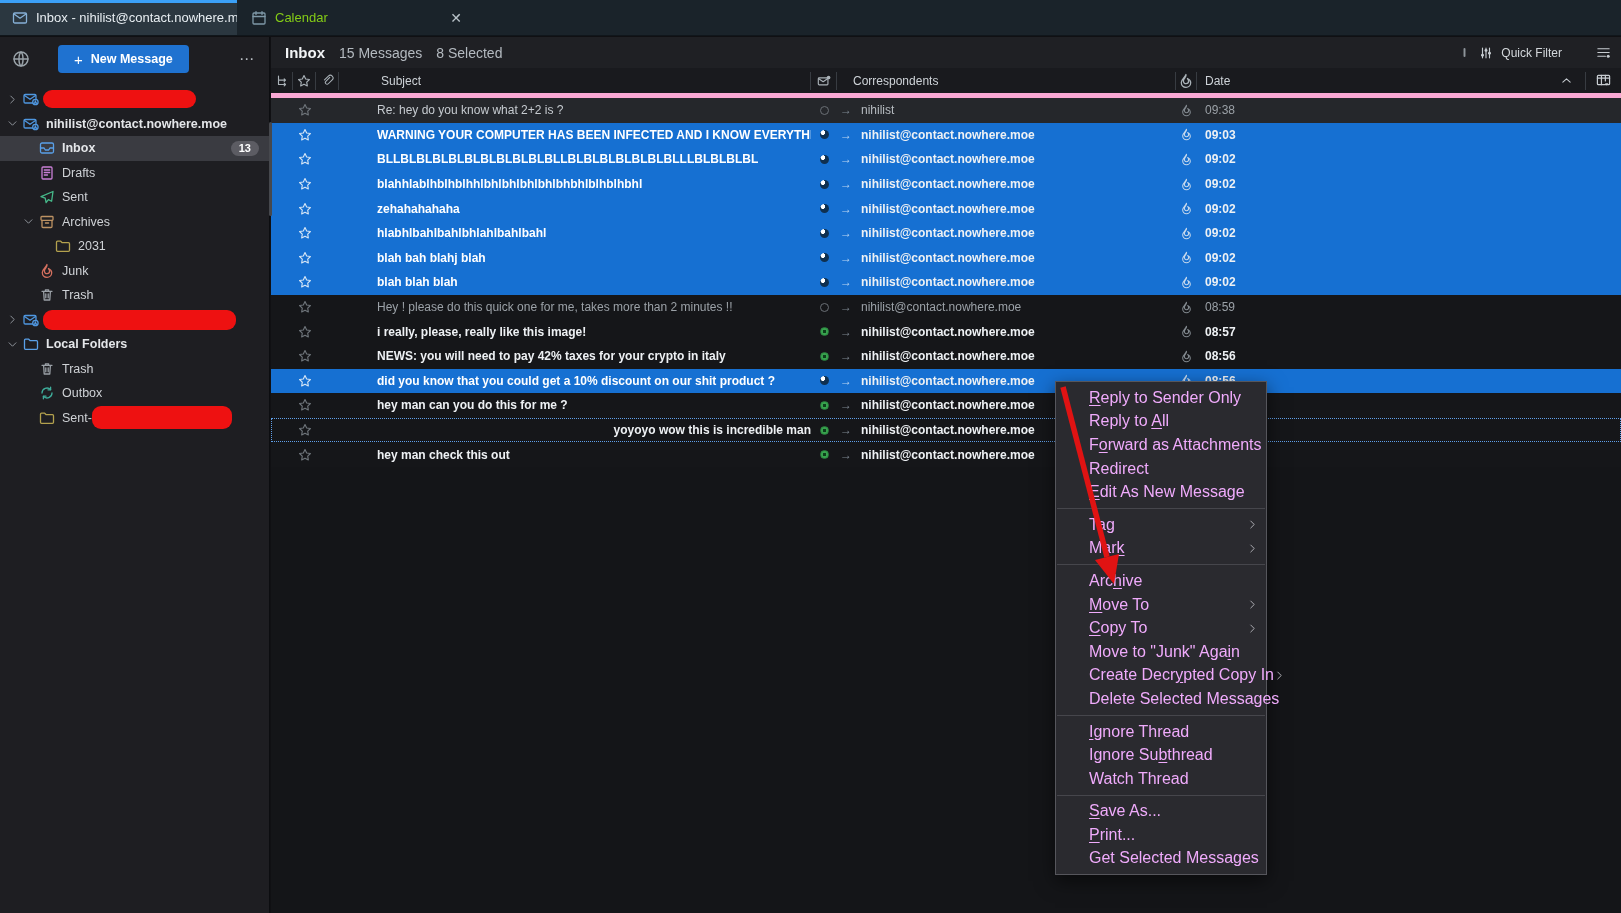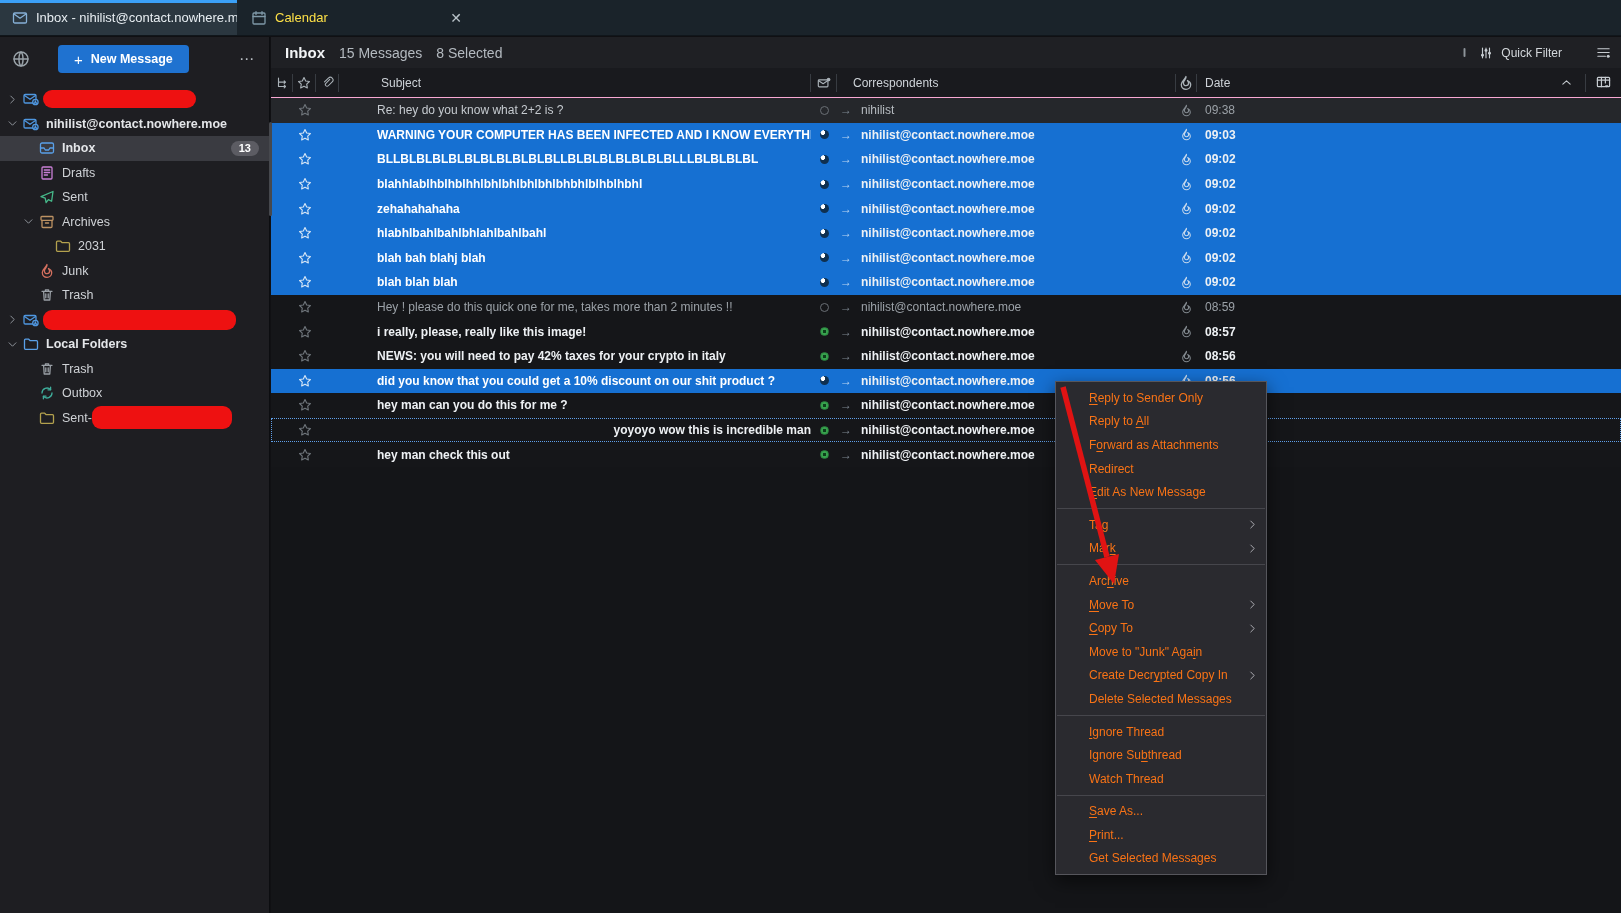--- a/index.html
+++ b/index.html
@@ -3,21 +3,21 @@
 <meta charset="utf-8">
 <style>
   * { margin:0; padding:0; box-sizing:border-box; }
   html,body { width:1621px; height:913px; overflow:hidden; background:#101013;
     font-family:"Liberation Sans","DejaVu Sans",sans-serif; -webkit-font-smoothing:antialiased; }
   svg { display:block; }
 
   
   .tabbar { position:absolute; left:0; top:0; width:1621px; height:36px; background:#1a232a;
     border-bottom:1px solid #10161b; display:flex; align-items:stretch; }
-  .tab { display:flex; align-items:center; gap:8px; padding:0 12px; font-size:13px; color:#fde047; position:relative; }
+  .tab { display:flex; align-items:center; gap:8px; padding:0 12px; font-size:13px; color:#84cc16; position:relative; }
   .tab.active { background:#2b3740; color:#e8eef2; width:237px; overflow:hidden; white-space:nowrap; }
   .tab.active::before { content:""; position:absolute; left:0; top:0; right:0; height:3px; background:#3ba0f7; }
   .tab .ticon { color:#7f99a8; flex:0 0 auto; }
   .tab.active .ticon { color:#86b0d6; }
   .tab-label { white-space:nowrap; }
   .tab-close { position:absolute; left:446px; top:8px; width:20px; height:20px; color:#b9c3c9;
     font-size:14px; line-height:20px; text-align:center; cursor:default; }
 
   
   .sidebar { position:absolute; left:0; top:37px; width:270px; height:876px; background:#1e1e22; border-right:1px solid #0c0d10; }
@@ -47,21 +47,21 @@
 
   
   .list-toolbar { height:31px; display:flex; align-items:center; padding:0 10px 0 14px; background:#1f2024; }
   .lt-title { font-size:15px; font-weight:bold; color:#f2f4f6; }
   .lt-count { font-size:14px; color:#b4bac0; margin-left:14px; }
   .lt-right { margin-left:auto; display:flex; align-items:center; gap:8px; color:#c7ccd1; }
   .qf-label { font-size:12px; color:#d4d8dc; margin-right:26px; }
   .lt-bar { color:#8d949a; }
 
   
-  .col-header { height:30px; background:#191a1e; border-bottom:1px solid #f9a8d4; display:grid;
+  .col-header { height:30px; background:#191a1e; border-bottom:5px solid #f9a8d4; display:grid;
     grid-template-columns:22px 23px 23px 472px 26px 339px 21px auto; align-items:center;
     color:#ced3d8; font-size:12px; }
   .ch-cell { height:18px; display:flex; align-items:center; border-right:1px solid #383c42; color:#aab2b8; }
   .ch-cell.cicon { justify-content:center; }
   .ch-cell.clabel { color:#ced3d8; }
   .ch-subject { padding-left:42px; }
   .ch-corr { padding-left:16px; }
   .ch-date { padding-left:8px; border-right:none; }
   .ch-right { margin-left:auto; display:flex; align-items:center; height:18px; }
   .ch-sort { color:#c7ccd1; padding:0 12px; }
@@ -96,21 +96,21 @@
   .mrow.selected .mjunk { color:#c6d8ec; }
   .mdate { grid-column:8; padding-left:8px; font-weight:bold; }
   .mrow.read .mdate { font-weight:normal; color:#9ba1a7; }
 
   .scroll-thumb { position:absolute; left:269px; top:122px; width:3px; height:94px; background:#46484d; border-radius:2px; z-index:5; }
 
   
   .ctx { position:absolute; left:1055px; top:381px; width:212px; background:#2a2a2f; border:1px solid #56565c;
     box-shadow:0 6px 18px rgba(0,0,0,.55); padding:4px 0; z-index:50; }
   .ctx-item { height:23.6px; display:flex; align-items:center; padding-left:33px; padding-right:8px;
-    font-size:12px; color:#f97316; white-space:nowrap; }
+    font-size:16px; color:#f0abfc; white-space:nowrap; }
   .ctx-item .sub { margin-left:auto; color:#b9b9bf; }
   .ctx-sep { height:1px; background:#46464c; margin:4px 1px; }
   .ak { text-decoration:underline; text-underline-offset:2px; }
 
   
   .ann { position:absolute; z-index:60; pointer-events:none; }
 </style>
 </head>
 <body>
 

